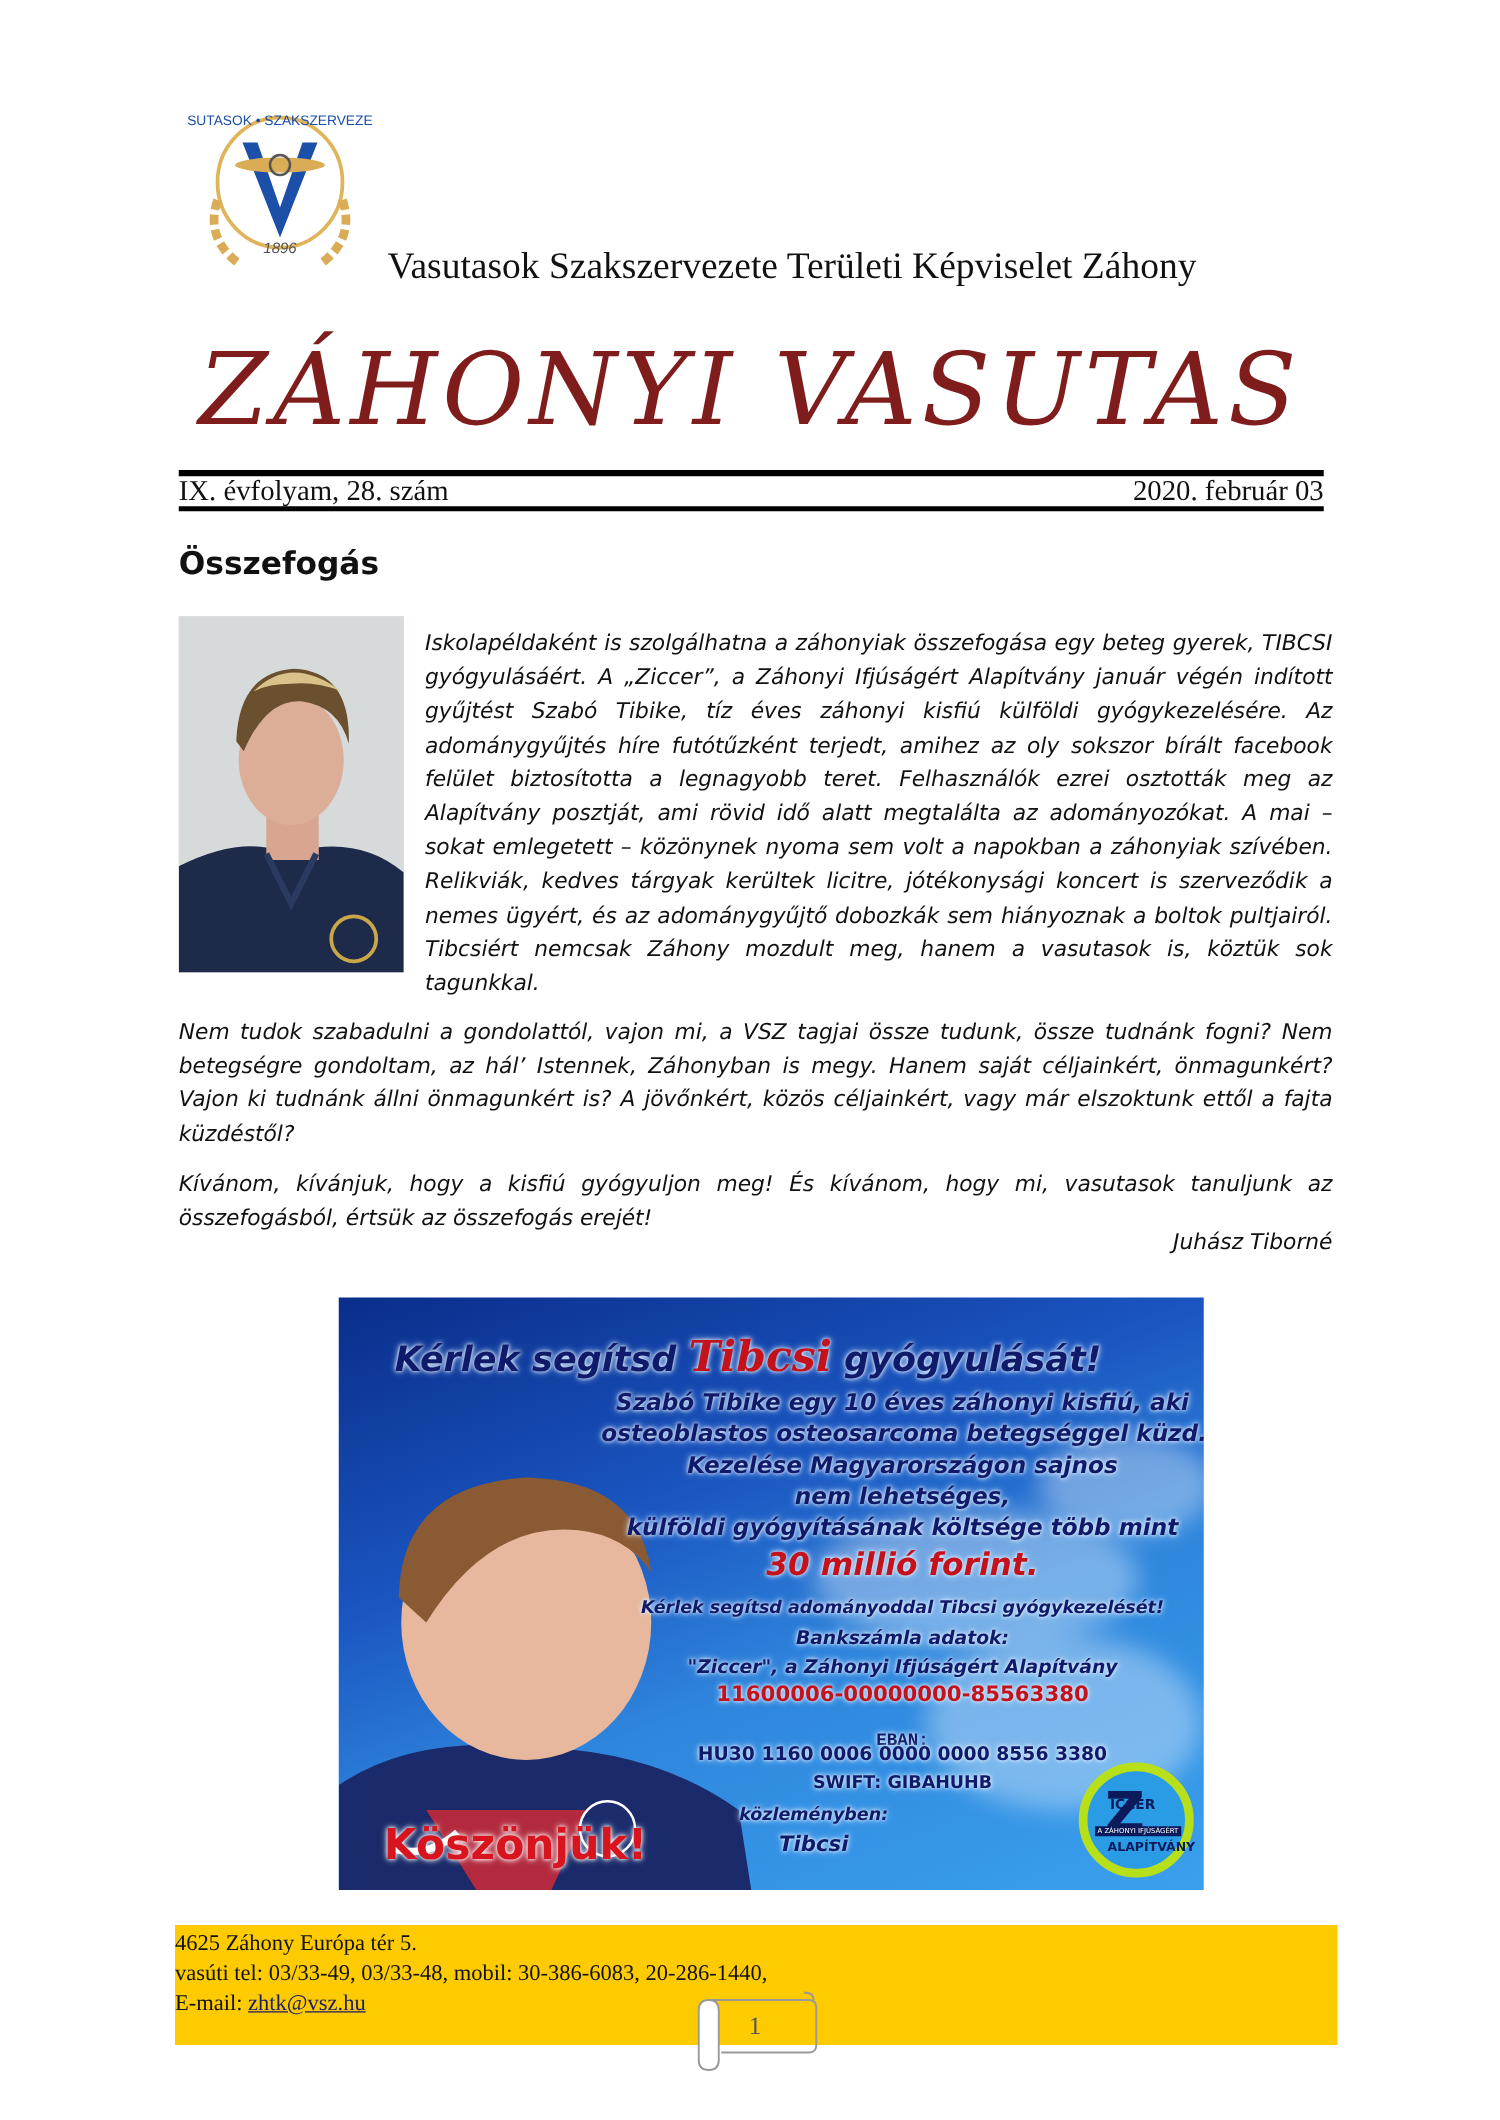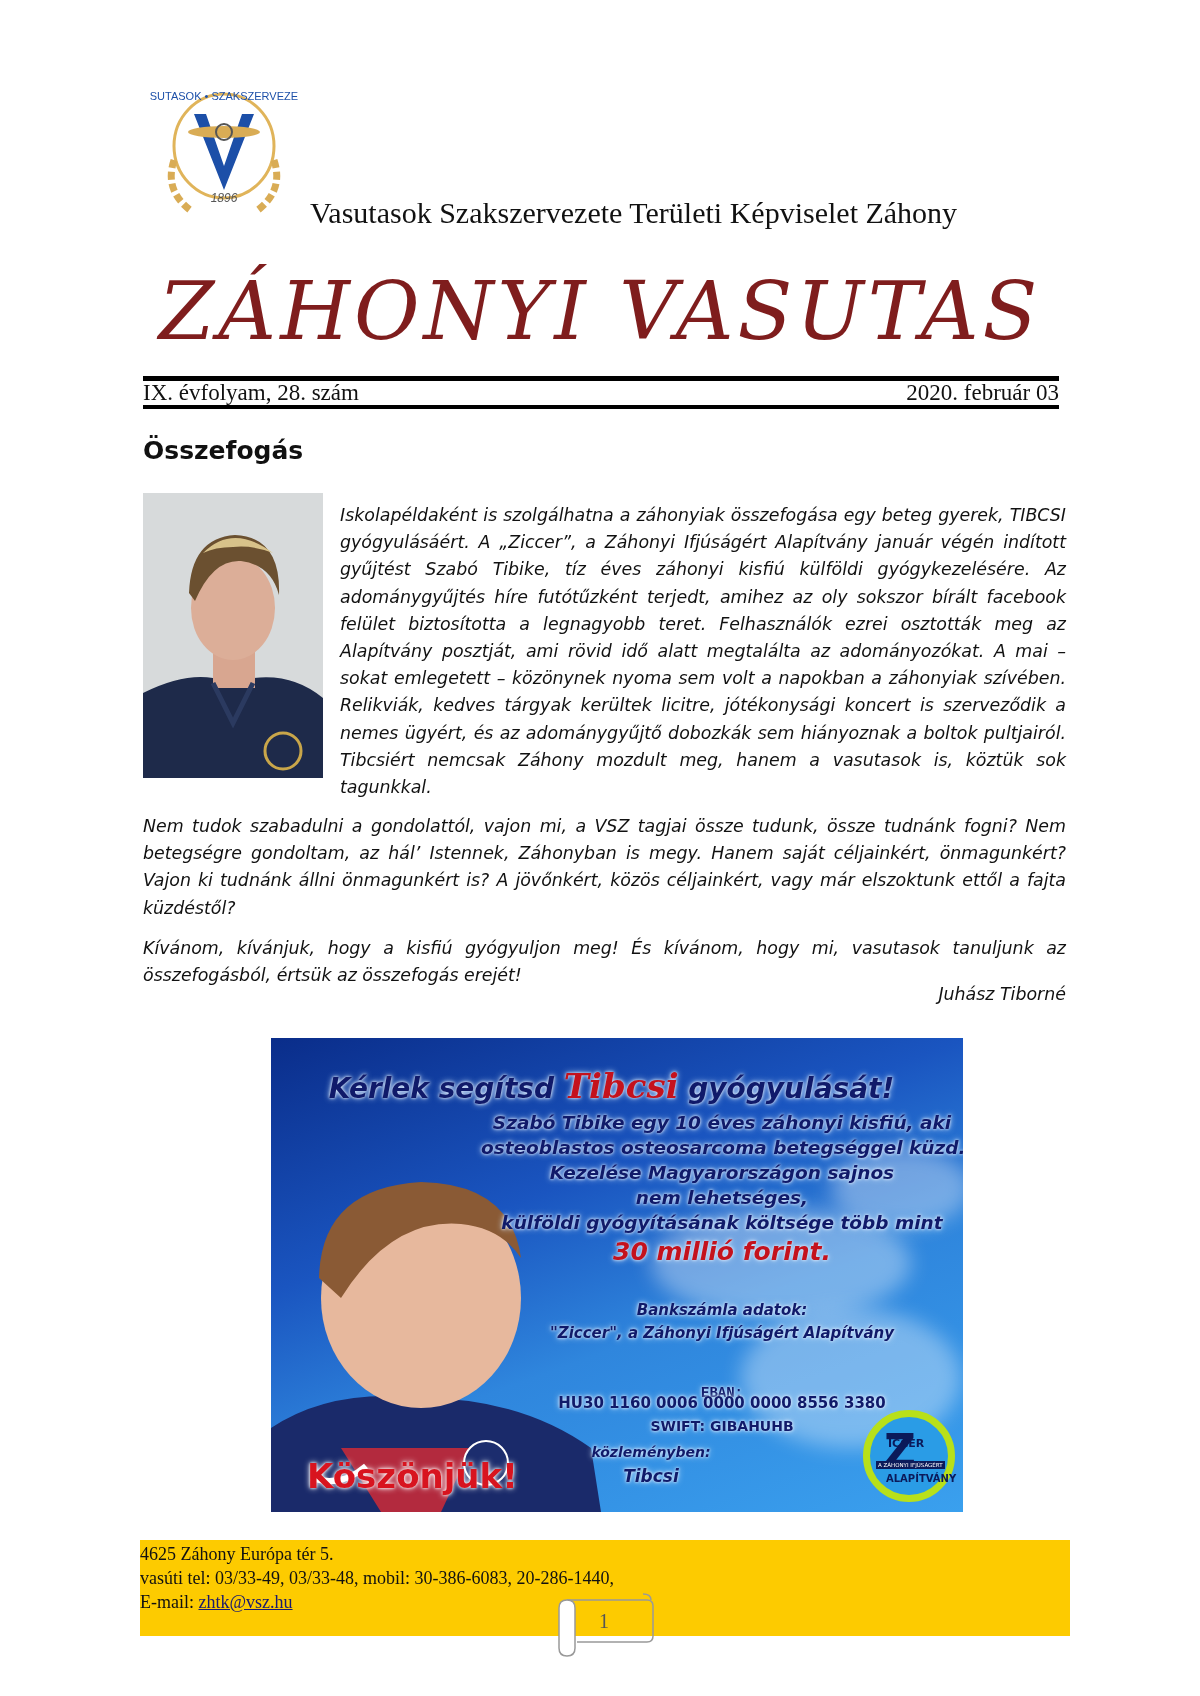--- a/index.html
+++ b/index.html
@@ -26,21 +26,21 @@
   .para3 { position: absolute; left: 143px; top: 920px; width: 923px; }
   .signature { position: absolute; right: 134px; top: 984px; font-family: "DejaVu Sans", sans-serif; font-style: italic; font-size: 17.4px; color: #111; }
 
   
   .poster { position: absolute; left: 271px; top: 1038px; width: 692px; height: 474px; overflow: hidden;
     background: linear-gradient(160deg, #0a2d8a 0%, #1a55c0 35%, #2f86dd 60%, #3aa0ee 100%); }
   .poster .cloud { position: absolute; border-radius: 50%; background: rgba(255,255,255,0.35); filter: blur(10px); }
   .poster .boy { position: absolute; left: 0; top: 110px; width: 330px; height: 364px; }
   .poster .txt { position: absolute; font-family: "DejaVu Sans", sans-serif; font-style: italic; color: #101a6a; text-align: center; text-shadow: 0 0 6px #cfe6ff, 0 0 3px #ffffff; white-space: nowrap; }
   .poster .red { color: #c4121d; }
-  .poster .headline { left: 0; top: 28px; width: 655px; font-size: 28px; font-weight: bold; padding-left: 13px; }
+  .poster .headline { left: 0; top: 28px; width: 655px; font-size: 28px; font-weight: bold; }
   .poster .headline .name { font-family: "DejaVu Serif", serif; font-style: italic; font-weight: bold; color: #c4121d; font-size: 34px; }
   .poster .block { left: 210px; width: 482px; font-size: 18.5px; font-weight: bold; line-height: 25px; }
   .poster .thanks { left: 36px; top: 418px; font-size: 34px; font-weight: bold; color: #d8141f; text-shadow: 0 0 6px #ffffff, 0 0 3px #ffffff; font-style: normal; }
   .poster .zlogo { position: absolute; right: 8px; bottom: 10px; width: 92px; height: 92px; border-radius: 50%; border: 7px solid #b8e01a; box-sizing: border-box; background: #2a9ce6; }
   .poster .zlogo .z { position: absolute; left: 14px; top: 8px; font-family: "DejaVu Sans", sans-serif; font-weight: bold; font-size: 44px; color: #0b1a5a; }
   .poster .zlogo .zt { position: absolute; left: 18px; top: 20px; font-family: "DejaVu Sans", sans-serif; font-weight: bold; font-size: 11px; color: #0b1a5a; }
   .poster .zlogo .zs { position: absolute; left: 6px; top: 44px; font-family: "DejaVu Sans", sans-serif; font-size: 5.5px; color: #fff; background:#0b1a5a; padding: 1px 2px; white-space: nowrap; }
   .poster .zlogo .za { position: absolute; left: 16px; top: 56px; font-family: "DejaVu Sans", sans-serif; font-weight: bold; font-size: 10px; color: #0b1a5a; }
 
   
@@ -112,22 +112,24 @@
       <span class="name">Tibcsi</span>
       <span>gyógyulását!</span>
     </div>
 
     <div class="txt block" style="top:72px;">Szabó Tibike egy 10 éves záhonyi kisfiú, aki</div>
     <div class="txt block" style="top:97px;">osteoblastos osteosarcoma betegséggel küzd.</div>
     <div class="txt block" style="top:122px;">Kezelése Magyarországon sajnos</div>
     <div class="txt block" style="top:147px;">nem lehetséges,</div>
     <div class="txt block" style="top:172px;">külföldi gyógyításának költsége több mint</div>
     <div class="txt block red" style="top:198px;font-size:25px;line-height:32px;">30 millió forint.</div>
+    <div class="txt block" style="top:236px;font-size:14px;">Kérlek segítsd adományoddal Tibcsi gyógykezelését!</div>
     <div class="txt block" style="top:260px;font-size:15px;">Bankszámla adatok:</div>
     <div class="txt block" style="top:283px;font-size:15px;">"Ziccer", a Záhonyi Ifjúságért Alapítvány</div>
+    <div class="txt block red" style="top:306px;font-size:17px;font-style:normal;">11600006-00000000-85563380</div>
     <div class="txt block" style="top:343px;font-size:14px;font-style:normal;font-family:Liberation Mono, monospace;">EBAN:</div>
     <div class="txt block" style="top:353px;font-size:15px;font-style:normal;">HU30 1160 0006 0000 0000 8556 3380</div>
     <div class="txt block" style="top:376px;font-size:14px;font-style:normal;">SWIFT: GIBAHUHB</div>
     <div class="txt block" style="top:402px;font-size:14px;left:210px;width:340px;">közleményben:</div>
     <div class="txt block" style="top:426px;font-size:17px;left:210px;width:340px;">Tibcsi</div>
 
     <div class="txt thanks">Köszönjük!</div>
 
     <div class="zlogo">
       <span class="z">Z</span>

